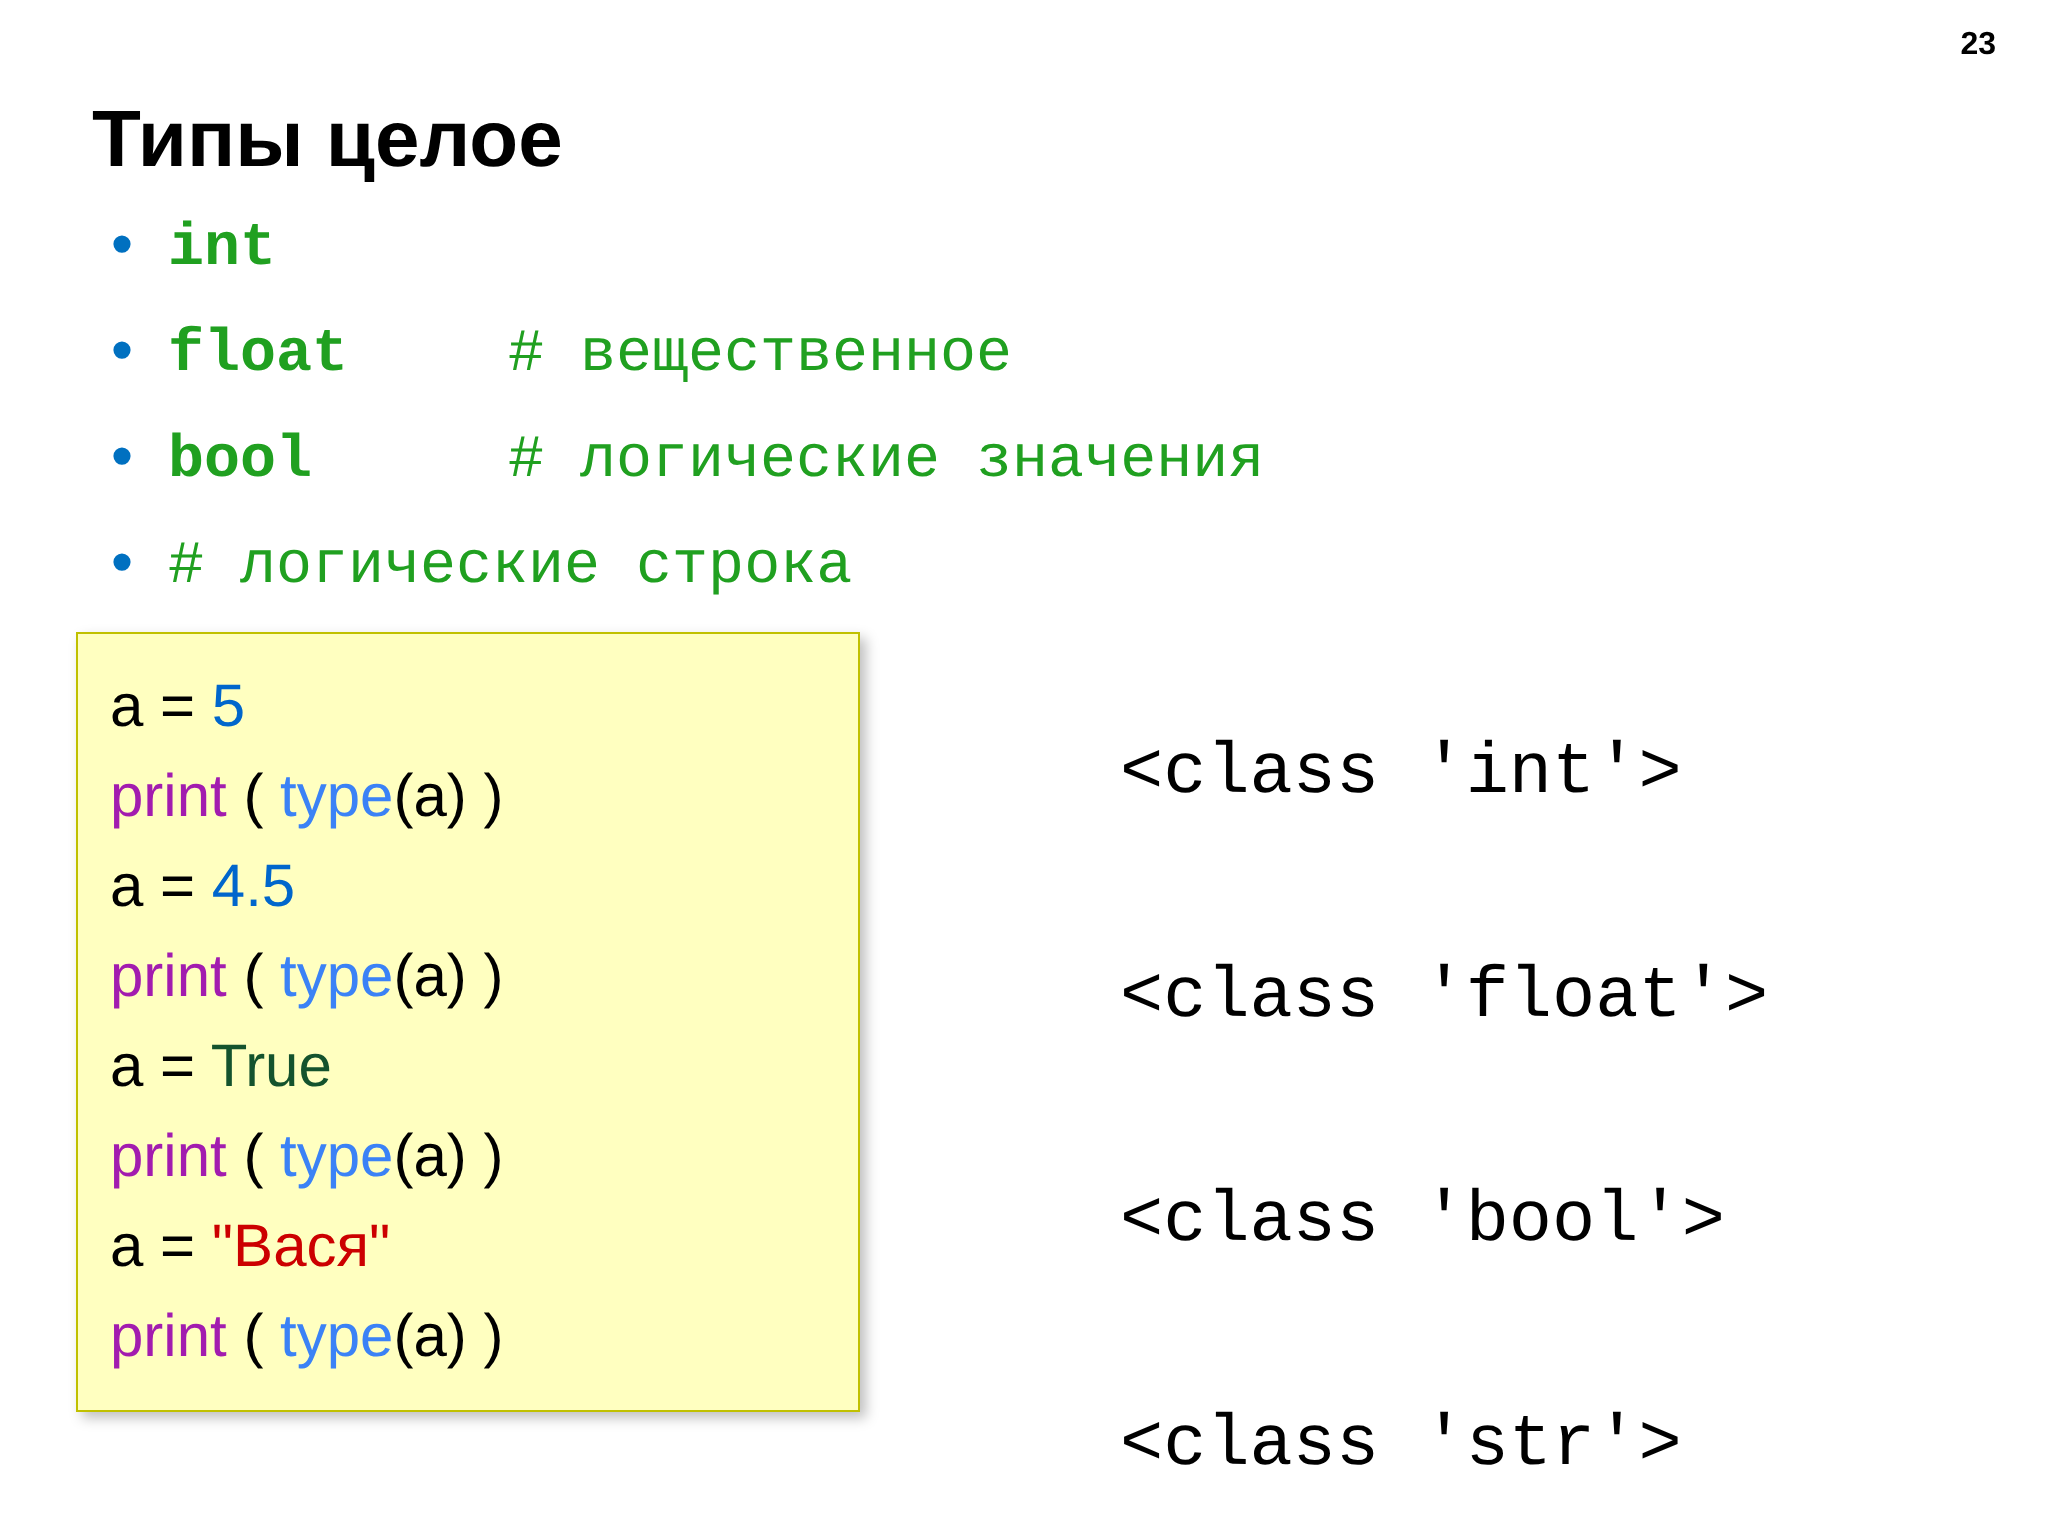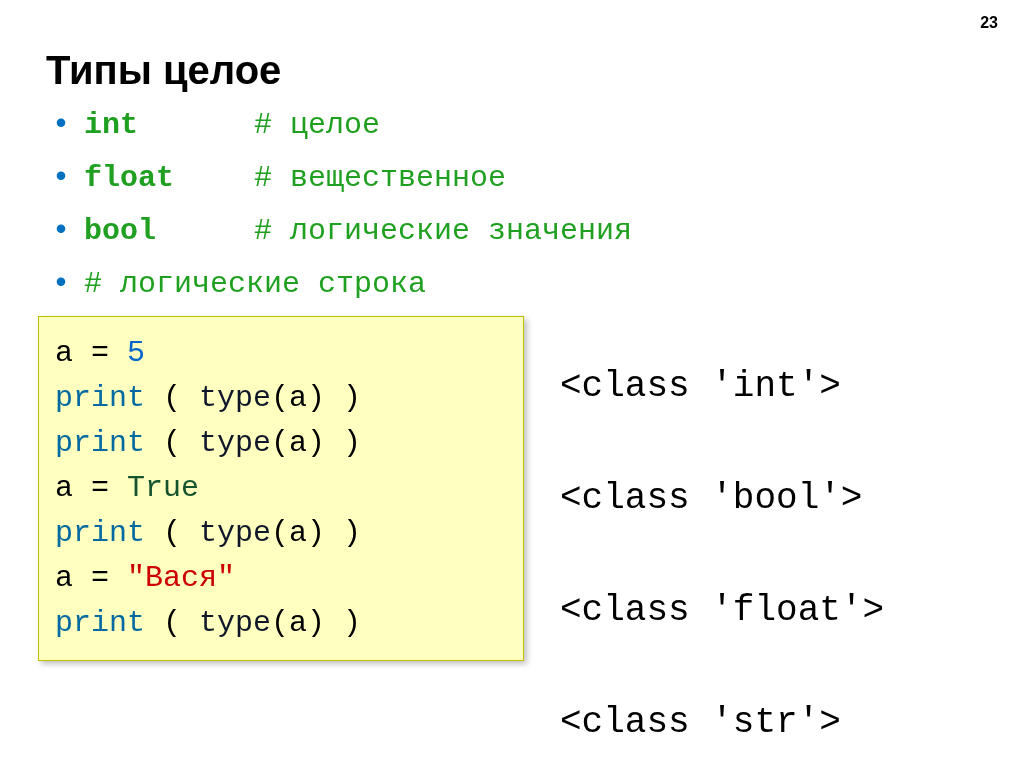--- a/index.html
+++ b/index.html
@@ -46,32 +46,32 @@
       margin-right: 14px;
       font-size: 30px;
     }
     .kw { color: #20a020; font-weight: bold; text-align: center; }
     .comment { color: #20a020; }
     .type-name { width: 170px; display: inline-block; }
     .code-box {
       position: absolute;
       top: 316px;
       left: 38px;
-      width: 486px;
+      width: 392px;
       background: #ffffc0;
       border: 1px solid #c0c000;
       box-shadow: 3px 3px 6px rgba(0,0,0,0.25);
       padding: 14px 16px 14px 16px;
-      font-family: Liberation Mono, monospace;
+      font-family: Liberation Sans, sans-serif;
       font-size: 30px;
       line-height: 1.5;
     }
     .code-line { white-space: pre; }
-    .fn { color: #0f172a; }
-    .kw2 { color: #0369a1; }
+    .fn { color: #3b82f6; }
+    .kw2 { color: #a21caf; }
     .num { color: #0066cc; }
     .str { color: #cc0000; }
     .truev { color: #14532d; }
     .outputs {
       position: absolute;
       top: 360px;
       left: 560px;
       font-family: 'Courier New', Courier, monospace;
       font-size: 36px;
       line-height: 1.5;
@@ -83,46 +83,46 @@
 <body>
 
 <div class="slide-number">23</div>
 
 <div class="slide-title">Типы целое</div>
 
 <div class="type-list">
   <div class="type-row">
     <span class="bullet">•</span>
     <span class="type-name"><span class="kw">int</span></span>
-    <span class="comment"># целое</span>
   </div>
   <div class="type-row">
     <span class="bullet">•</span>
     <span class="type-name"><span class="kw">float</span></span>
     <span class="comment"># вещественное</span>
   </div>
   <div class="type-row">
     <span class="bullet">•</span>
     <span class="type-name"><span class="kw">bool</span></span>
     <span class="comment"># логические значения</span>
   </div>
   <div class="type-row">
     <span class="bullet">•</span>
     <span class="comment"># логические строка</span>
   </div>
 </div>
 
 <div class="code-box">
   <div class="code-line"><span>a</span> <span>=</span> <span class="num">5</span></div>
   <div class="code-line"><span class="kw2">print</span><span> ( </span><span class="fn">type</span><span>(a) )</span></div>
+  <div class="code-line"><span>a</span> <span>=</span> <span class="num">4.5</span></div>
   <div class="code-line"><span class="kw2">print</span><span> ( </span><span class="fn">type</span><span>(a) )</span></div>
   <div class="code-line"><span>a</span> <span>=</span> <span class="truev">True</span></div>
   <div class="code-line"><span class="kw2">print</span><span> ( </span><span class="fn">type</span><span>(a) )</span></div>
   <div class="code-line"><span>a</span> <span>=</span> <span class="str">"Вася"</span></div>
   <div class="code-line"><span class="kw2">print</span><span> ( </span><span class="fn">type</span><span>(a) )</span></div>
 </div>
 
 <div class="outputs">
   <div class="out-line">&lt;class 'int'&gt;</div>
+  <div class="out-line">&lt;class 'float'&gt;</div>
   <div class="out-line">&lt;class 'bool'&gt;</div>
-  <div class="out-line">&lt;class 'float'&gt;</div>
   <div class="out-line">&lt;class 'str'&gt;</div>
 </div>
 
 </body></html>

